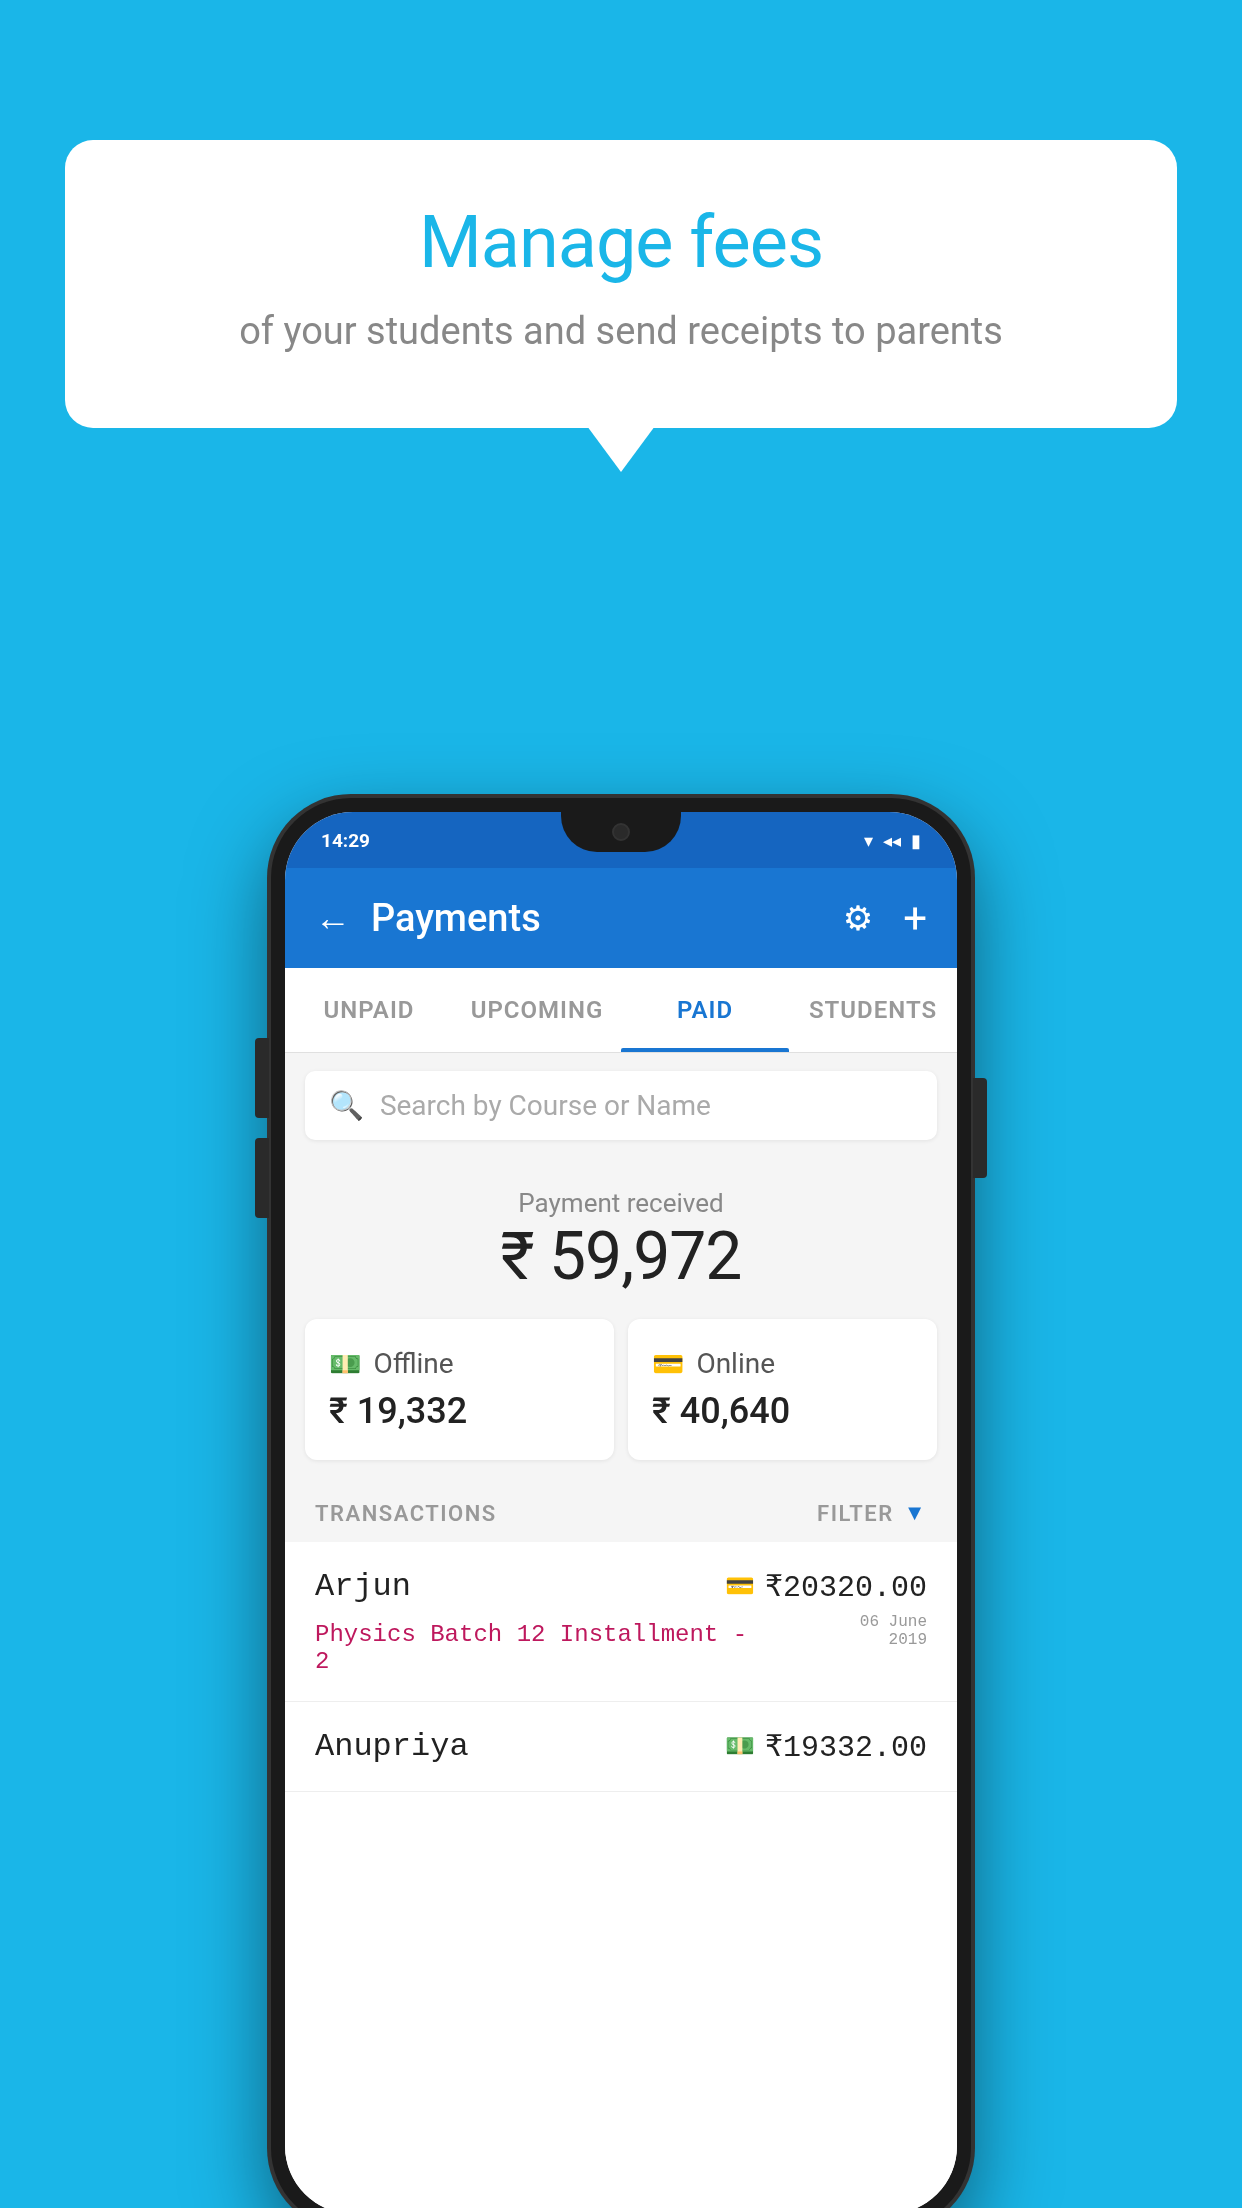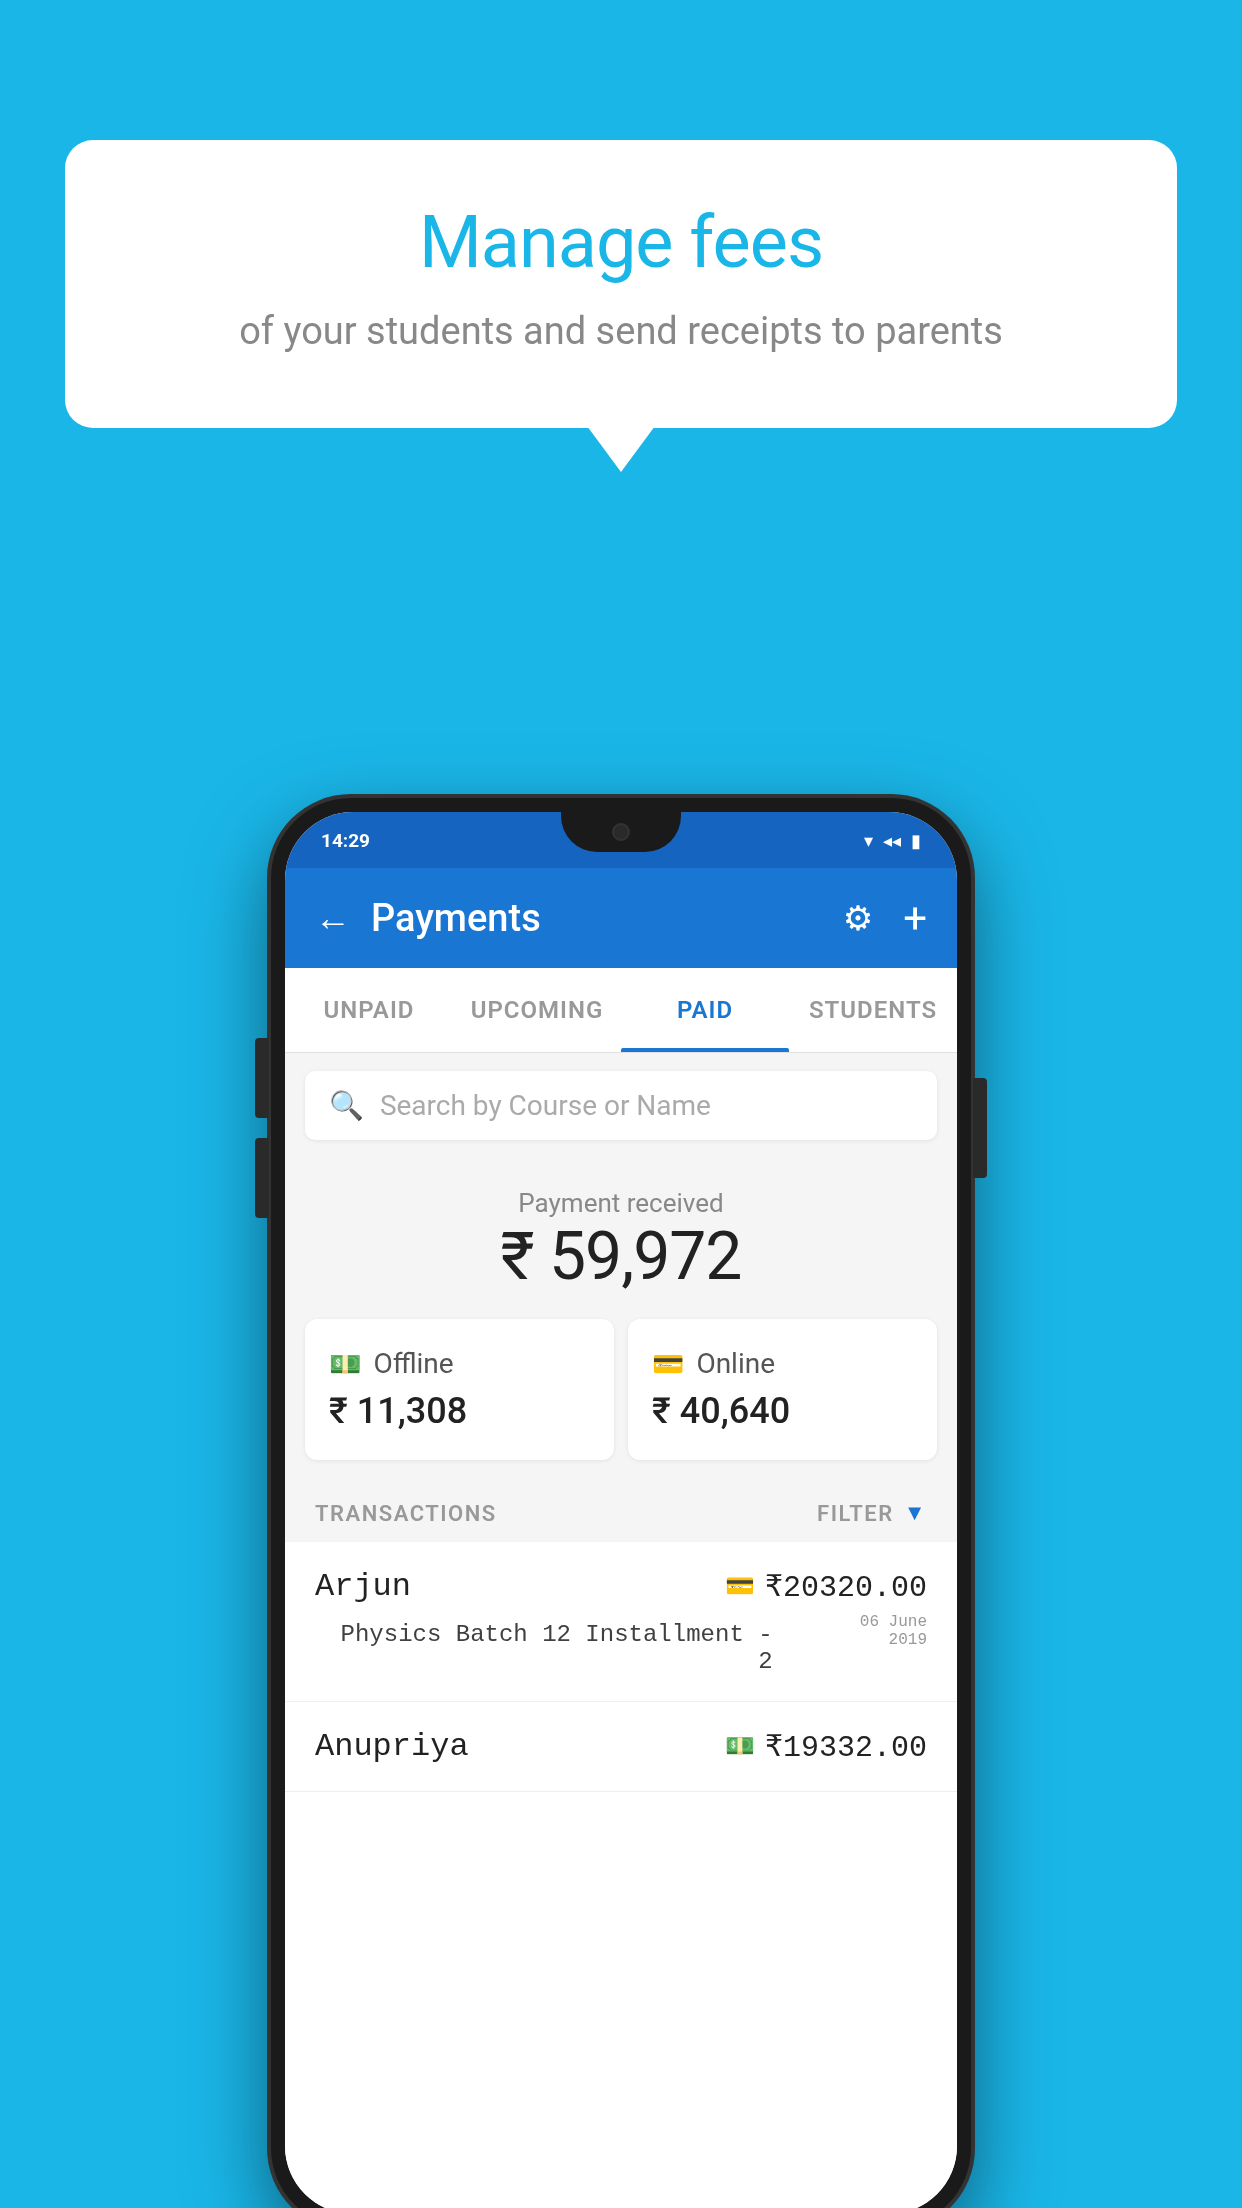--- a/index.html
+++ b/index.html
@@ -391,23 +391,22 @@
       font-weight: 500;
     }
 
     .payment-mode-icon {
       color: #666;
       font-size: 24px;
     }
 
     .transaction-detail {
       font-size: 24px;
-      color: #404040;
+      color: #be185d;
       margin-top: 8px;
-      text-align: right;
     }
 
     .transaction-date {
       font-size: 16px;
       color: #999;
       text-align: right;
       margin-left: 40px;
     }
   </style>
 </head>
@@ -472,21 +471,21 @@
       <div class="payment-received-label">Payment received</div>
       <div class="payment-amount">₹ 59,972</div>
     </div>
 
     <div class="payment-cards">
       <div class="payment-card">
         <div class="card-header">
           <span class="card-icon">💵</span>
           <span class="card-label">Offline</span>
         </div>
-        <div class="card-amount">₹ 11,308</div>
+        <div class="card-amount">₹ 19,332</div>
       </div>
       <div class="payment-card">
         <div class="card-header">
           <span class="card-icon">💳</span>
           <span class="card-label">Online</span>
         </div>
         <div class="card-amount">₹ 40,640</div>
       </div>
     </div>
 

